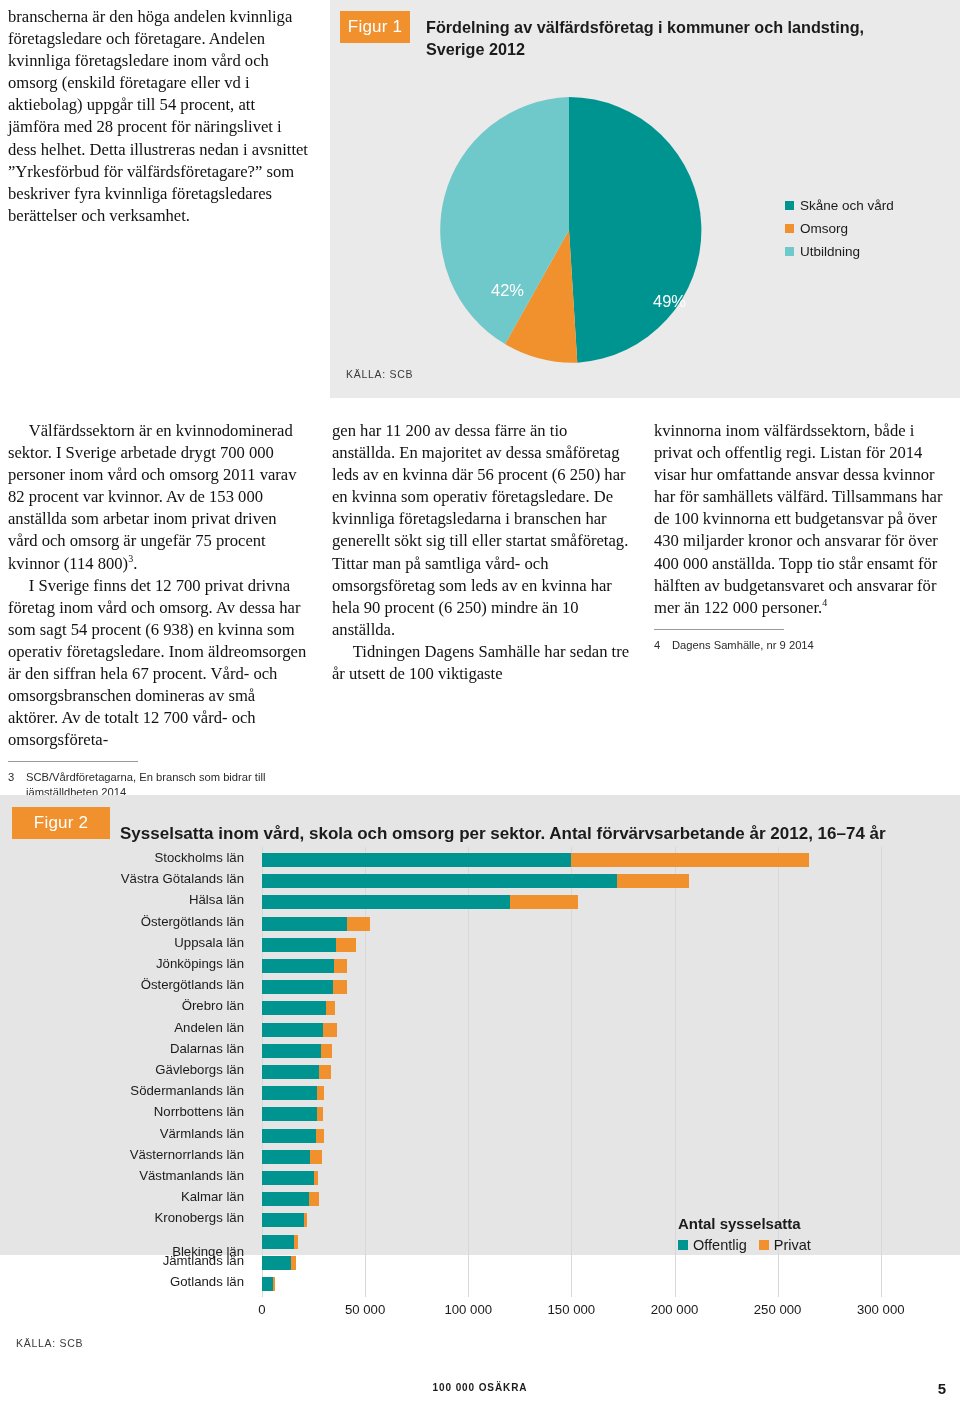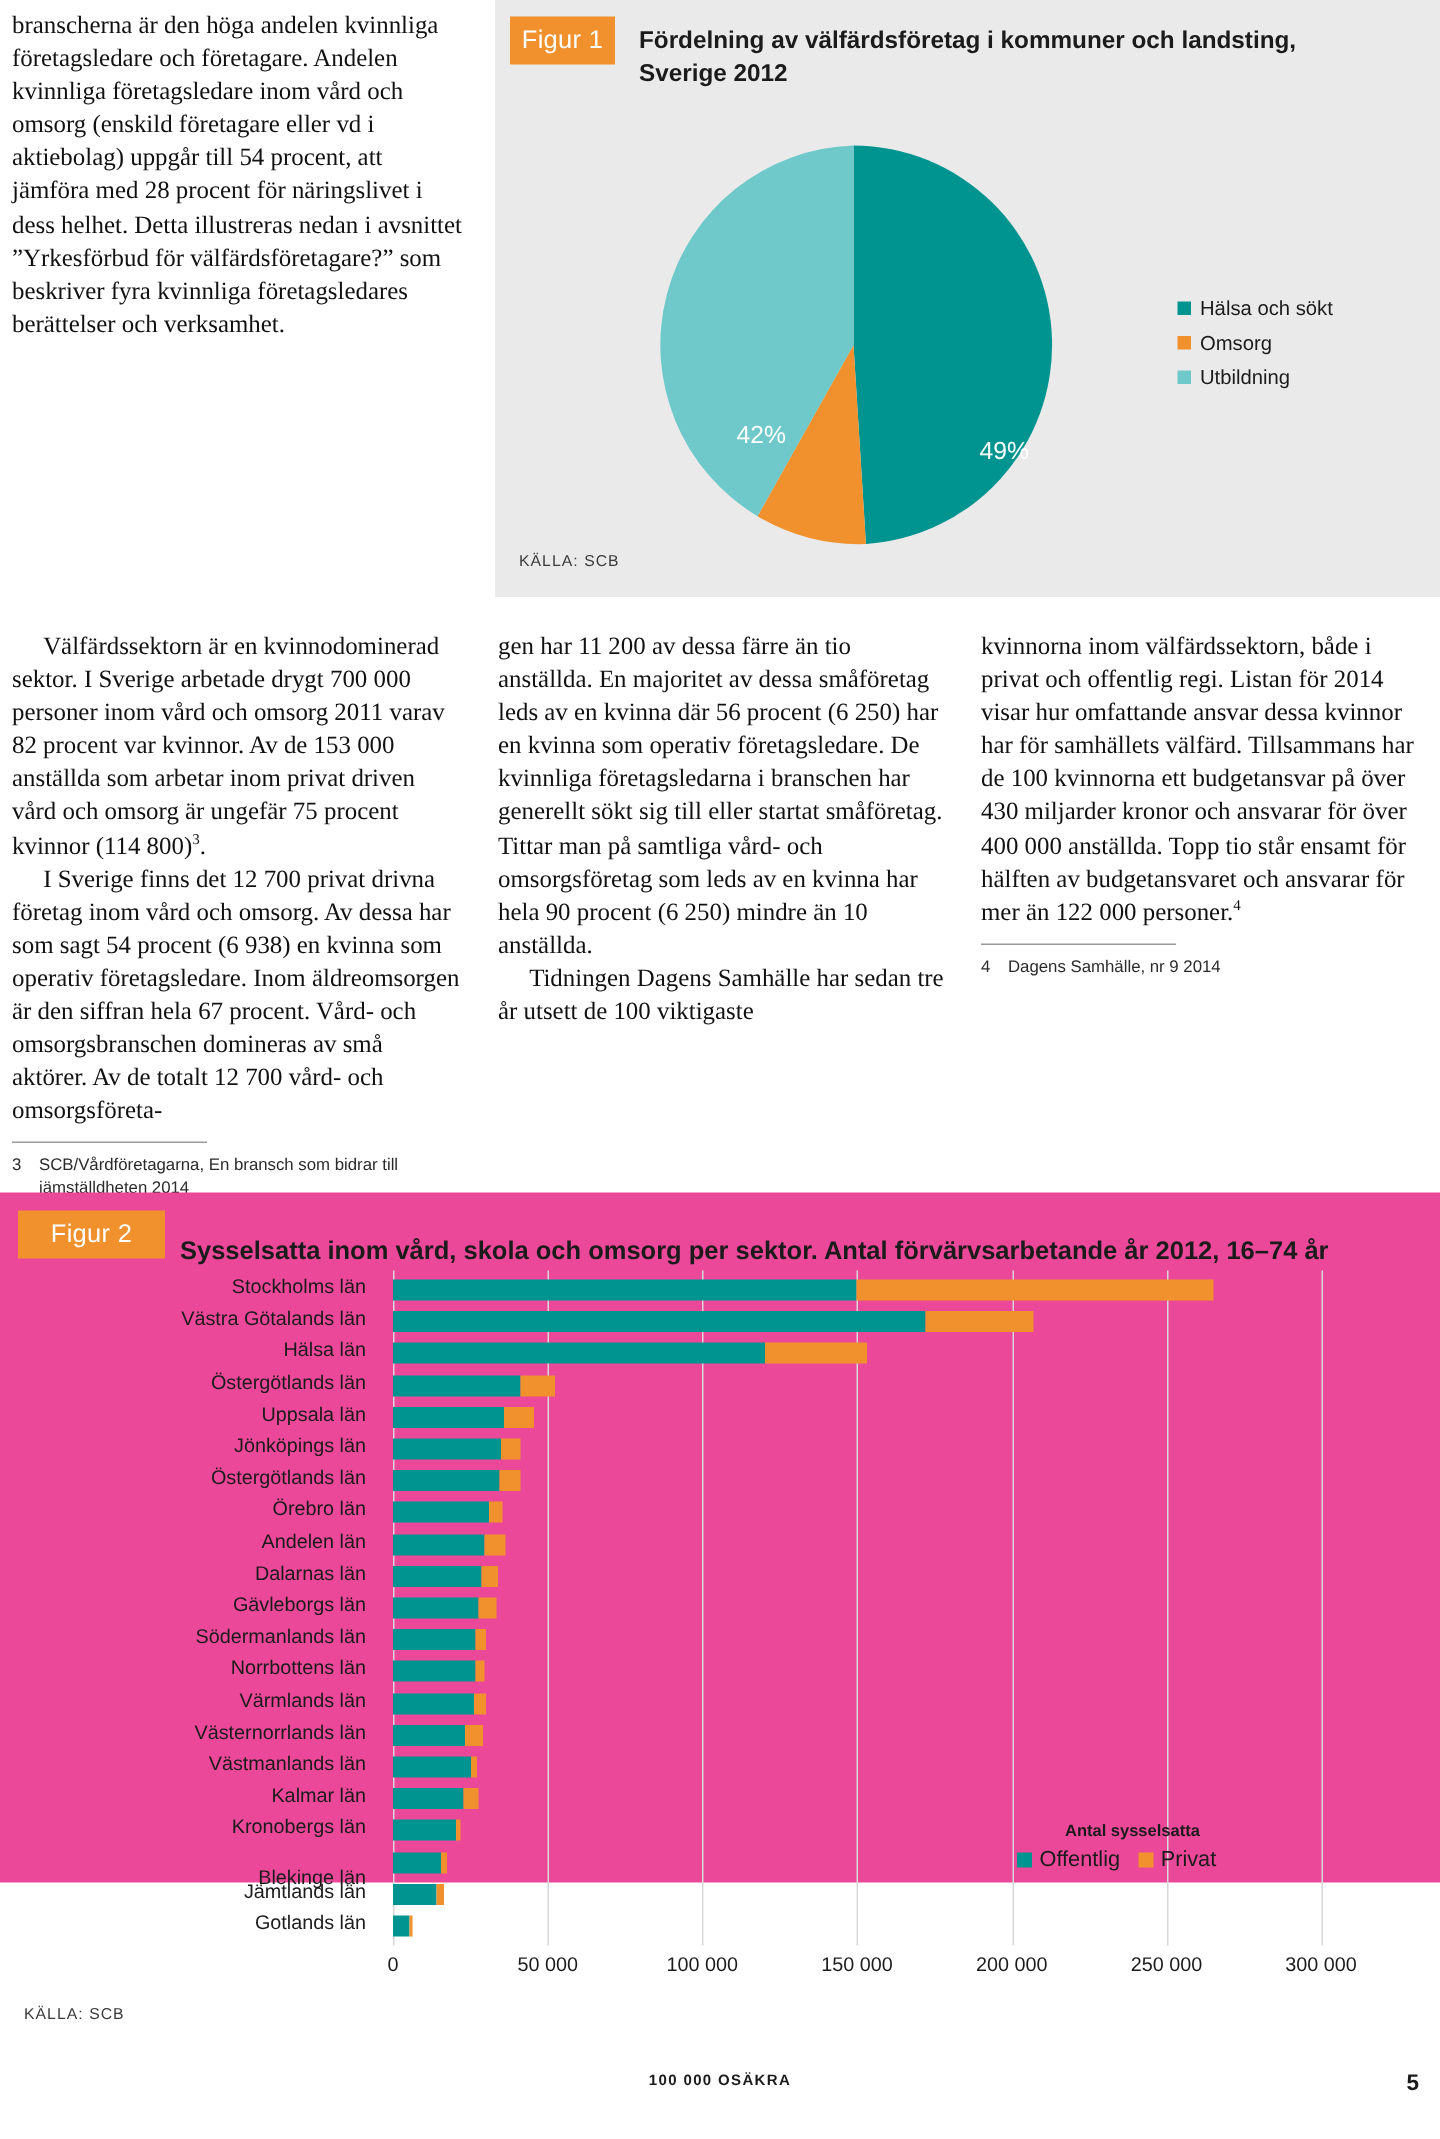--- a/index.html
+++ b/index.html
@@ -136,21 +136,21 @@
     color: #2a2a2a;
     display: flex;
   }
   .fnote .num { width: 18px; flex: none; }
 
   
   .fig2-panel {
     position: absolute;
     left: 0; top: 795px;
     width: 960px; height: 460px;
-    background: #ec4899;
+    background: #e5e5e5;
   }
   #fig2-tag {
     position: absolute;
     left: 12px; top: 12px;
     width: 98px; height: 32px;
     line-height: 32px;
     font-size: 17px;
   }
   #fig2-title {
     position: absolute;
@@ -217,24 +217,23 @@
     white-space: nowrap;
   }
 
   .bc-legend {
     position: absolute;
     left: 678px; top: 368px;
     font-family: "Liberation Sans", sans-serif;
     color: #1b1b1b;
   }
   #bc-legend-title {
-    font-size: 11px;
+    font-size: 15px;
     font-weight: bold;
     margin-bottom: 5px;
-    margin-left: 32px;
   }
   .bc-legend-items { display: flex; align-items: center; font-size: 14.5px; }
   .bc-legend-items .leg-sw { width: 10px; height: 10px; margin-right: 5px; }
   .bc-legend-items .gap { width: 12px; }
 
   
   .footer {
     position: absolute;
     left: 0; top: 1382px;
     width: 960px; height: 24px;
@@ -278,21 +277,21 @@
         <path fill="#6FC8C9" d="M 134 135 L 70.0 249.1 A 133 133 0 0 1 134 2 Z"></path>
       </svg>
       <span class="pie-label" id="pie-lab-49">49%</span>
       <span class="pie-label" id="pie-lab-42">42%</span>
       <span class="pie-label" id="pie-lab-9">9%</span>
     </div>
 
     <div class="pie-legend">
       <div class="leg-row">
         <span class="leg-sw sw-teal"></span>
-        <span>Hälsa och sökt</span>
+        <span>Skåne och vård</span>
       </div>
       <div class="leg-row">
         <span class="leg-sw sw-orange"></span>
         <span>Omsorg</span>
       </div>
       <div class="leg-row">
         <span class="leg-sw sw-lteal"></span>
         <span>Utbildning</span>
       </div>
     </div>

